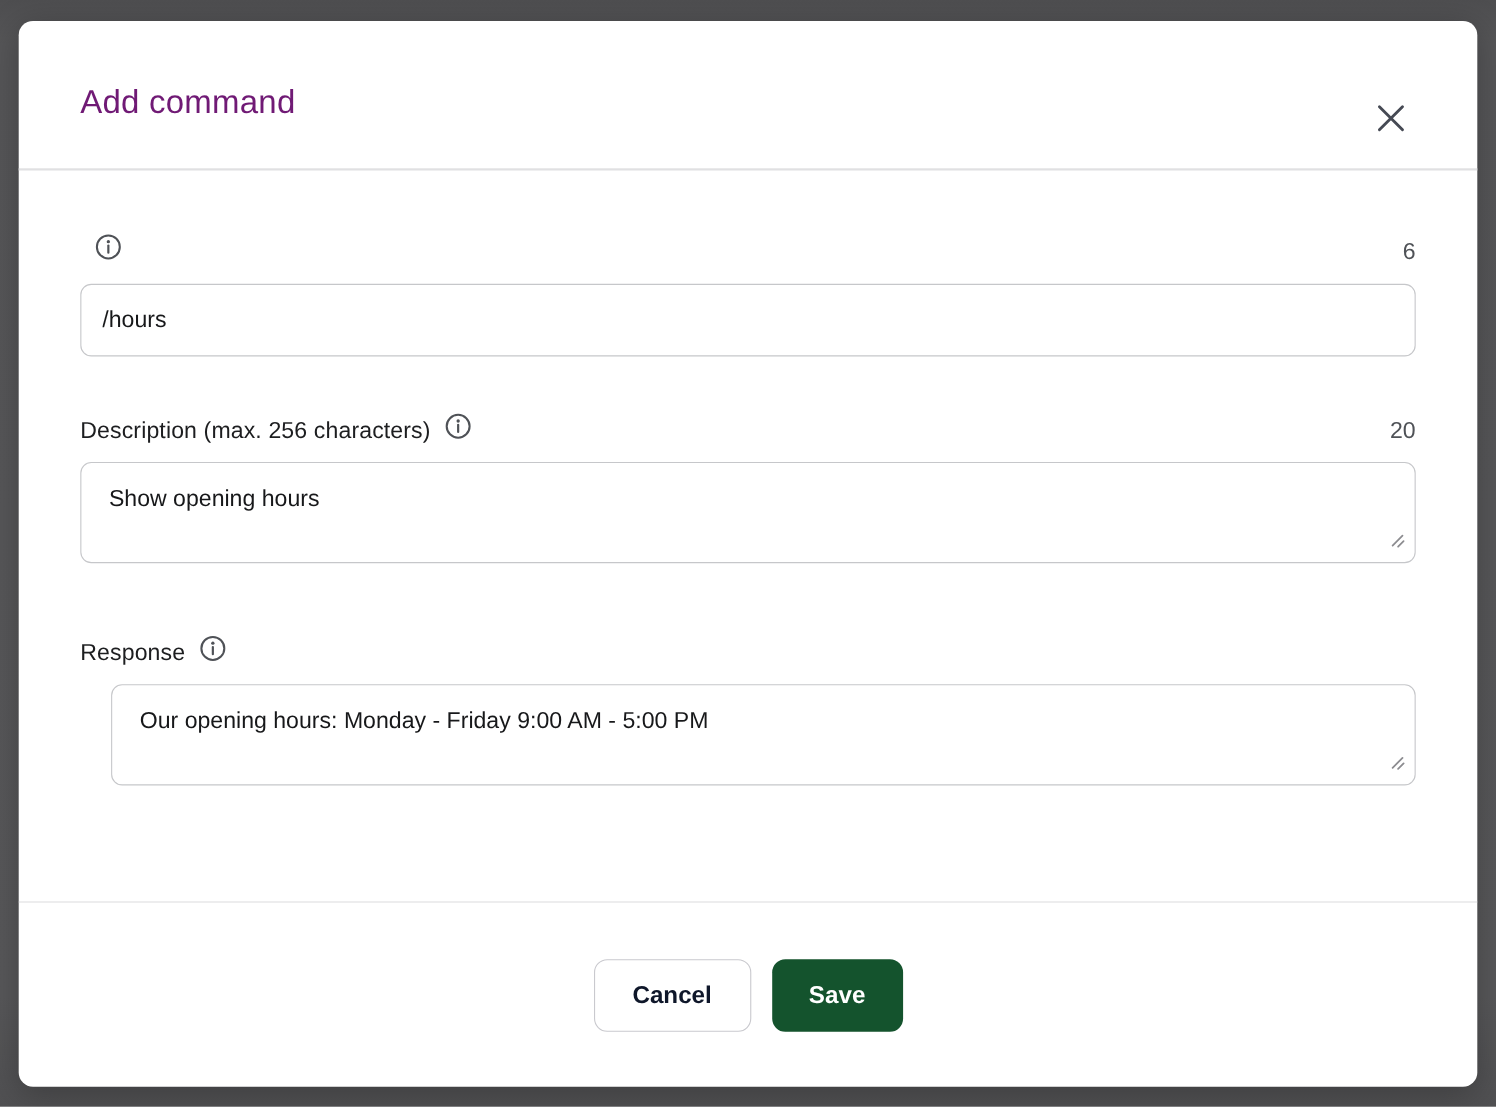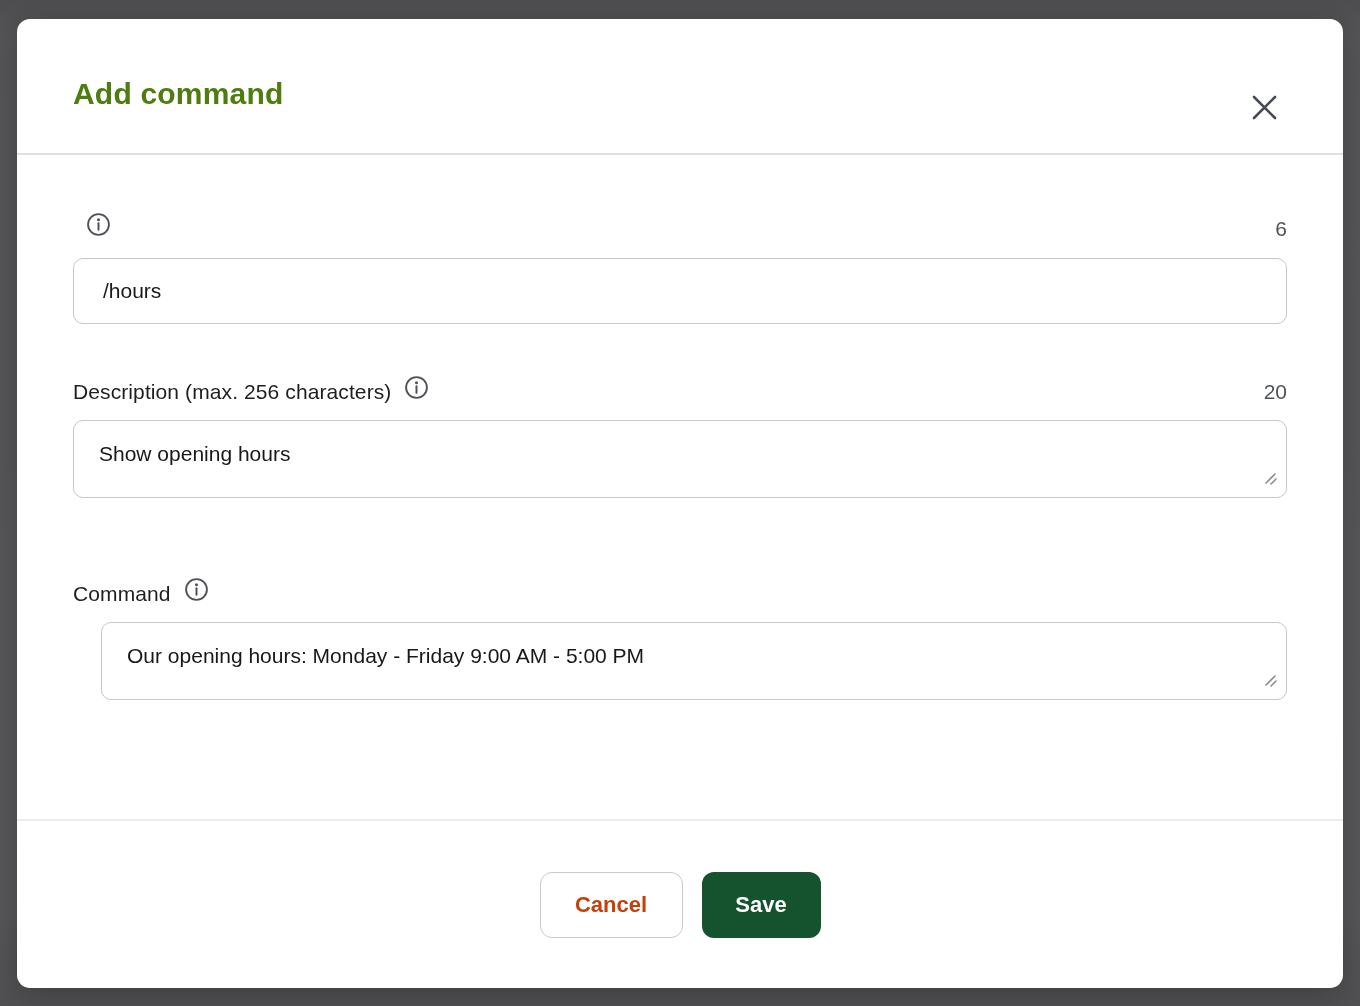--- a/index.html
+++ b/index.html
@@ -29,22 +29,22 @@
     position: absolute;
     left: 0; right: 0; top: 0;
     height: 136px;
     display: flex;
     align-items: center;
     padding: 0 56px;
     border-bottom: 2px solid #e0e0e2;
   }
   .modal-title {
     font-size: 30px;
-    font-weight: 700;
-    color: #4d7c0f;
+    font-weight: 400;
+    color: #701a75;
     letter-spacing: 0.2px;
     margin-top: 16px;
   }
   .close-btn {
     position: absolute;
     top: 71px;
     right: 62px;
     width: 34px;
     height: 34px;
     background: transparent;
@@ -92,33 +92,33 @@
     font-size: 21px;
     color: #4f5257;
   }
   .text-input {
     position: absolute;
     left: 0;
     width: 1214px;
     height: 66px;
     border: 1.5px solid #c6c7ca;
     border-radius: 10px;
-    padding: 0 29px;
+    padding: 0 19px;
     font-family: "Liberation Sans", sans-serif;
     font-size: 21px;
     color: #17181a;
     outline: none;
     background: #fff;
   }
   .text-input.input-1 { top: 103px; }
   .textarea-wrap {
     position: absolute;
     left: 0;
     width: 1214px;
-    height: 78px;
+    height: 92px;
   }
   .textarea-wrap.area-1 { top: 265px; }
   .textarea-wrap.area-2 { top: 467px; padding-left: 28px; }
   .text-area {
     width: 100%;
     height: 100%;
     border: 1.5px solid #c6c7ca;
     border-radius: 10px;
     padding: 19px 25px;
     font-family: "Liberation Sans", sans-serif;
@@ -157,21 +157,21 @@
     font-weight: 600;
     cursor: pointer;
     display: flex;
     align-items: center;
     justify-content: center;
   }
   .btn-cancel {
     width: 143px;
     background: #ffffff;
     border: 1.5px solid #c9c9ce;
-    color: #c2410c;
+    color: #0f172a;
   }
   .btn-save {
     width: 119px;
     background: #14532d;
     border: none;
     color: #ffffff;
   }
 </style>
 </head>
 <body>
@@ -226,21 +226,21 @@
     <div class="textarea-wrap area-1">
       <textarea class="text-area" style="">Show opening hours</textarea>
       <span class="resize-handle">
         <svg width="16" height="16" viewBox="0 0 16 16" fill="none">
           <path d="M4 13 L13 4 M9 14 L14 9" stroke="currentColor" stroke-width="1.6" stroke-linecap="round"></path>
         </svg>
       </span>
     </div>
 
     <div class="label-row row-3">
-      <span class="field-label">Command</span>
+      <span class="field-label">Response</span>
       <button class="info-icon">
         <span style="display:inline-flex;">
           <svg width="25" height="25" viewBox="0 0 24 24" fill="none">
             <circle cx="12" cy="12" r="10" stroke="currentColor" stroke-width="1.8"></circle>
             <circle cx="12" cy="7.4" r="1.45" fill="currentColor"></circle>
             <path d="M12 10.8 V17" stroke="currentColor" stroke-width="1.9" stroke-linecap="round"></path>
           </svg>
         </span>
       </button>
     </div>

